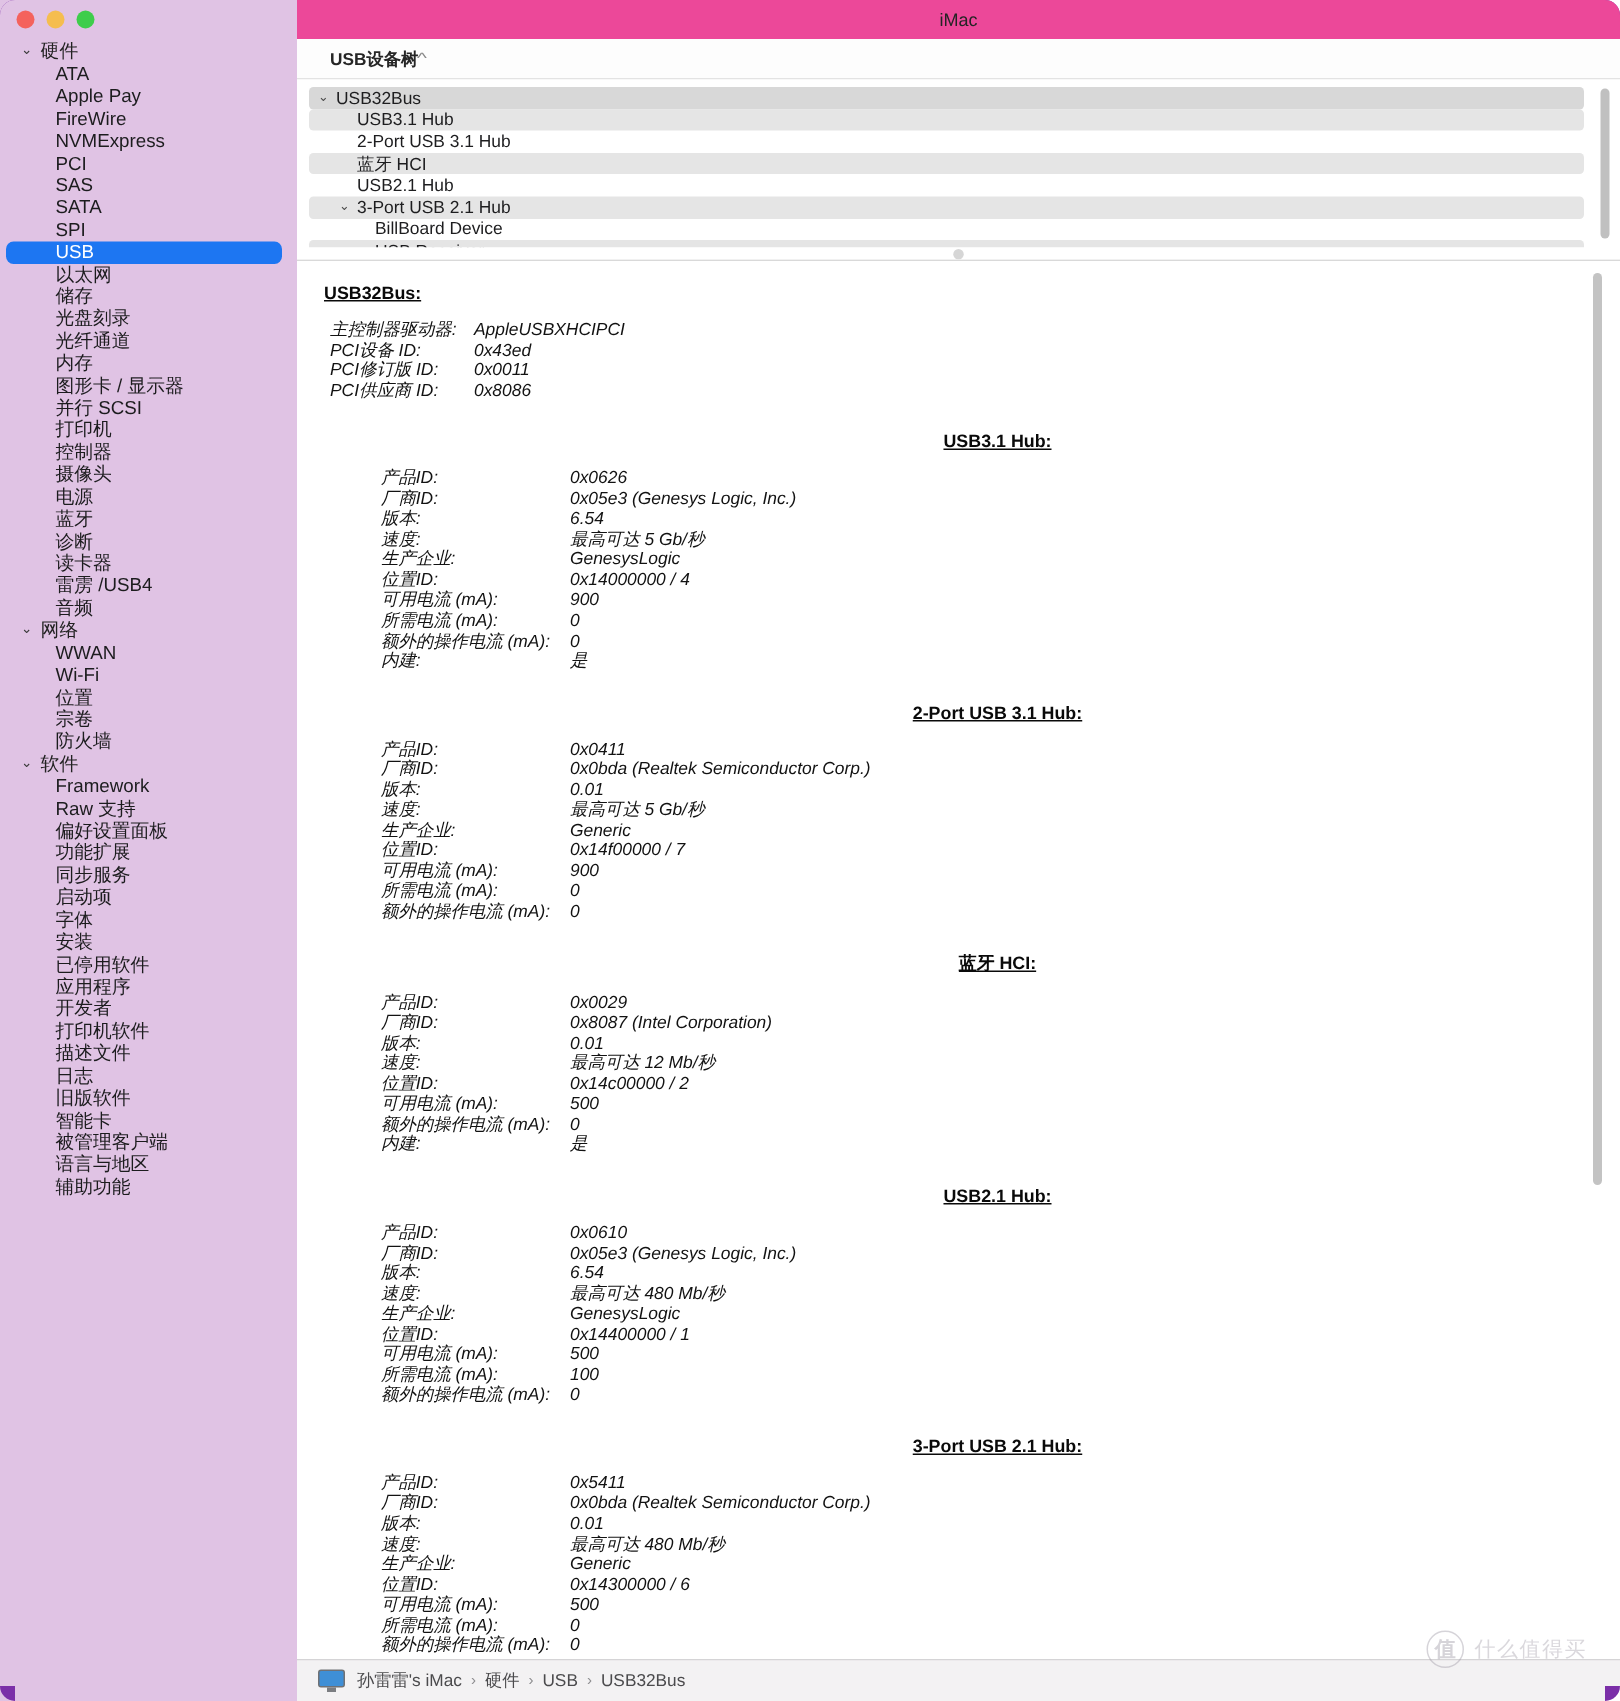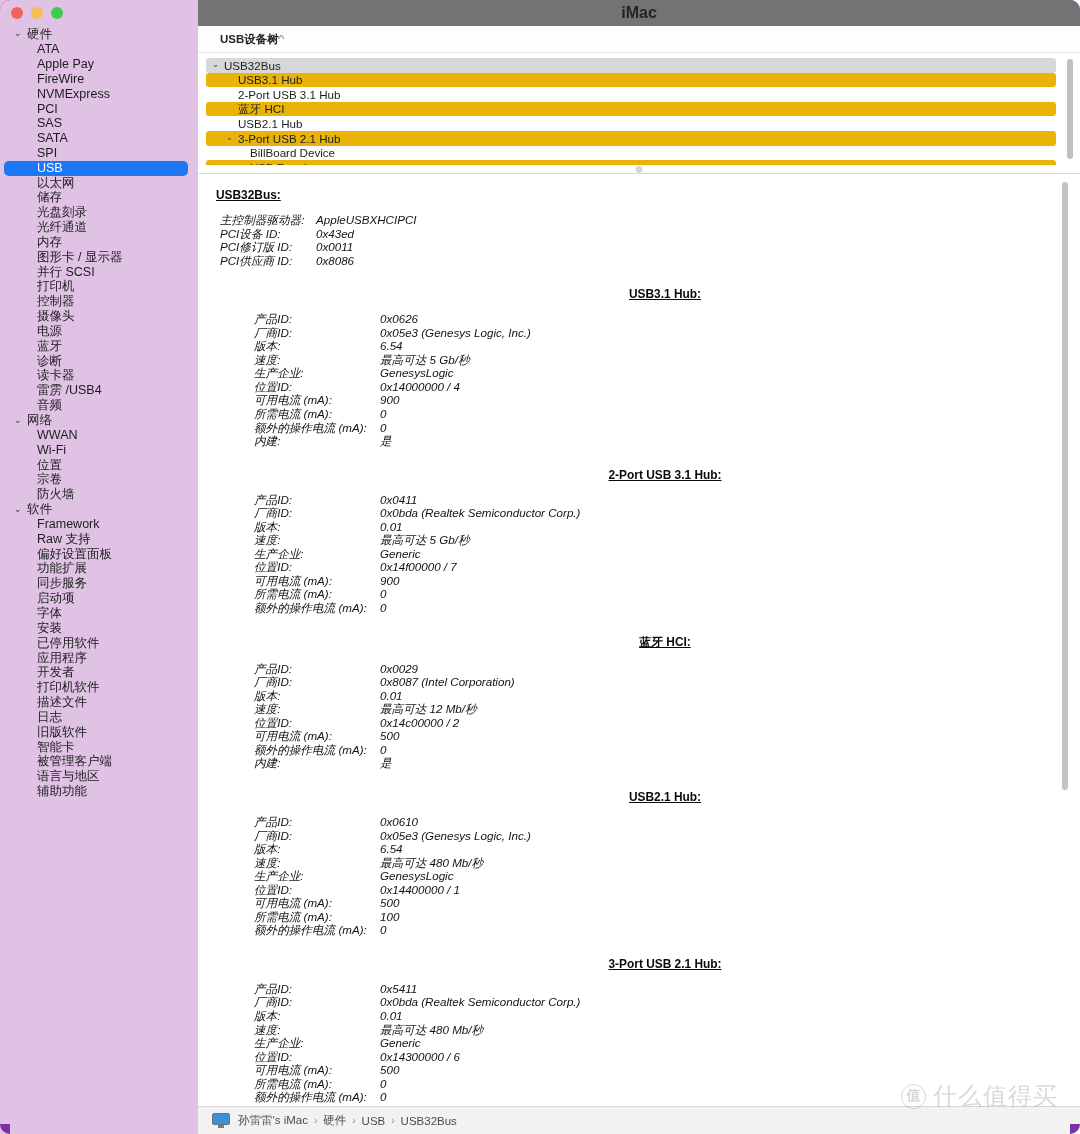--- a/index.html
+++ b/index.html
@@ -95,22 +95,22 @@
     background:#7b2fa8;border-top-right-radius:10px;z-index:0;
   }
   #content::after{
     content:"";position:absolute;right:0;bottom:0;width:10px;height:10px;
     background:#7b2fa8;border-bottom-right-radius:10px;z-index:60;
   }
   #titlebar {
     height: 26px;
     flex: 0 0 26px;
     display: flex; align-items: center; justify-content: center;
-    font-size: 16px; font-weight: bold; color: #242424;
-    background: #737373;
+    font-size: 12px; font-weight: normal; color: #242424;
+    background: #ec4899;
     position: relative; z-index: 2;
     border-top-right-radius: 10px;
   }
 
   
   #tree-header {
     height: 27px;
     flex: 0 0 27px;
     display: flex; align-items: center;
     padding: 0 14px 0 22px;
@@ -141,21 +141,21 @@
   .tree-row {
     height: 14.6px;
     display: flex; align-items: center;
     font-size: 11.6px;
     color: #1d1d1f;
     white-space: nowrap;
     margin: 0 24px 0 8px;
     border-radius: 3px;
     padding-left: 6px;
   }
-  .tree-row.alt { background: #eab308; }
+  .tree-row.alt { background: #e5e5e5; }
   .tree-row.selected { background: #d8d8d8; }
   .tree-row .tchev {
     width: 12px; font-size: 8.5px; color: #4a4a4a;
     display: inline-block;
     transform: translateY(-1px);
   }
   .tree-row .tspacer { width: 12px; display:inline-block; }
   .depth1 { padding-left: 20px; }
   .depth2 { padding-left: 32px; }
 
@@ -257,21 +257,21 @@
     z-index: 70;
     pointer-events: none;
   }
   #watermark .wm-circle {
     width: 25px; height: 25px; border-radius: 50%;
     border: 1.6px solid #9f9aa6;
     display:flex; align-items:center; justify-content:center;
     font-size: 14px; color: #9f9aa6; font-weight: bold;
   }
   #watermark .wm-text {
-    font-size: 24px; color: #a8a3ae; letter-spacing: 1px;
+    font-size: 14px; color: #a8a3ae; letter-spacing: 1px;
   }
 </style>
 </head>
 <body>
 
 <div id="app">
 
   <div id="sidebar">
     <div id="sidebar-inner">
       <div class="traffic">

